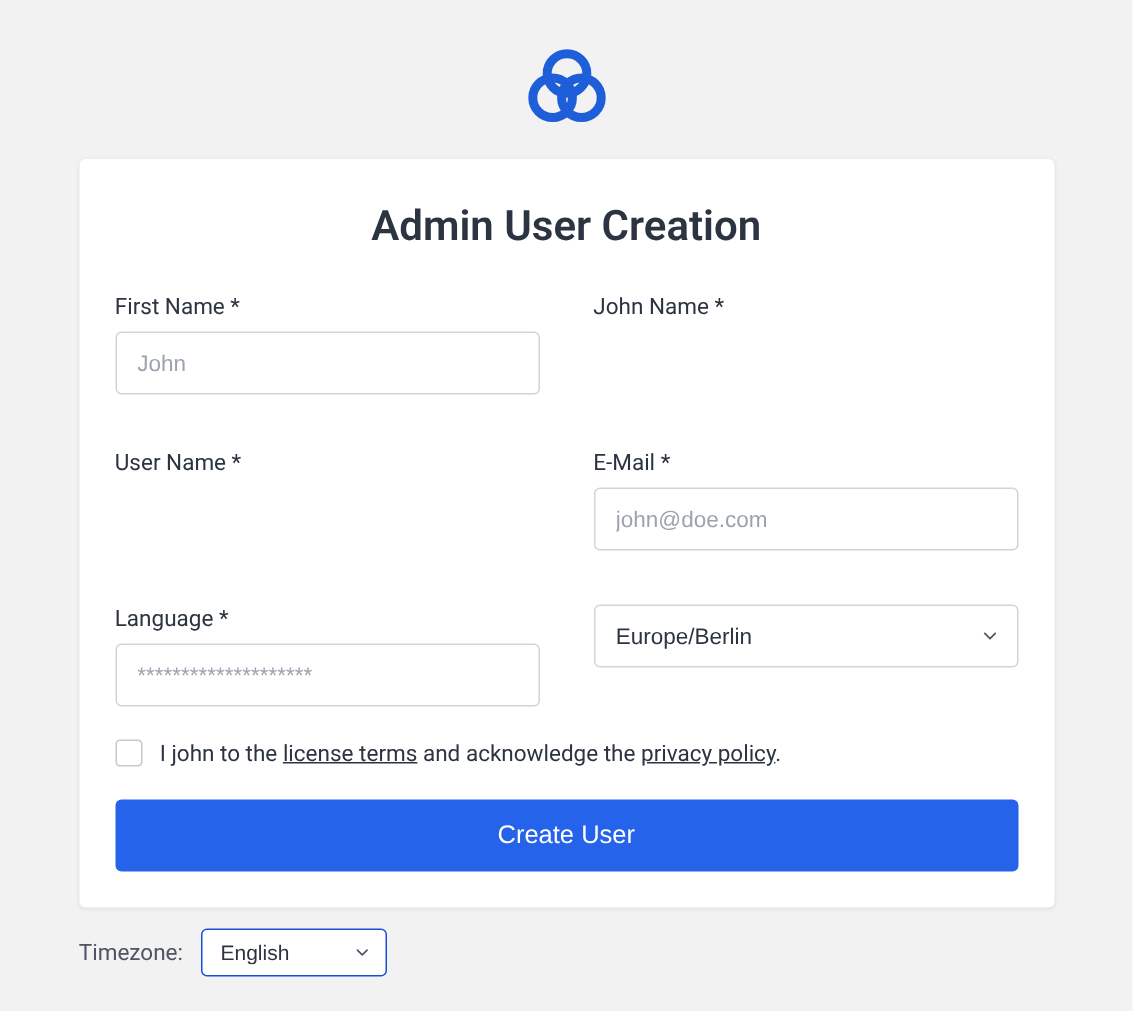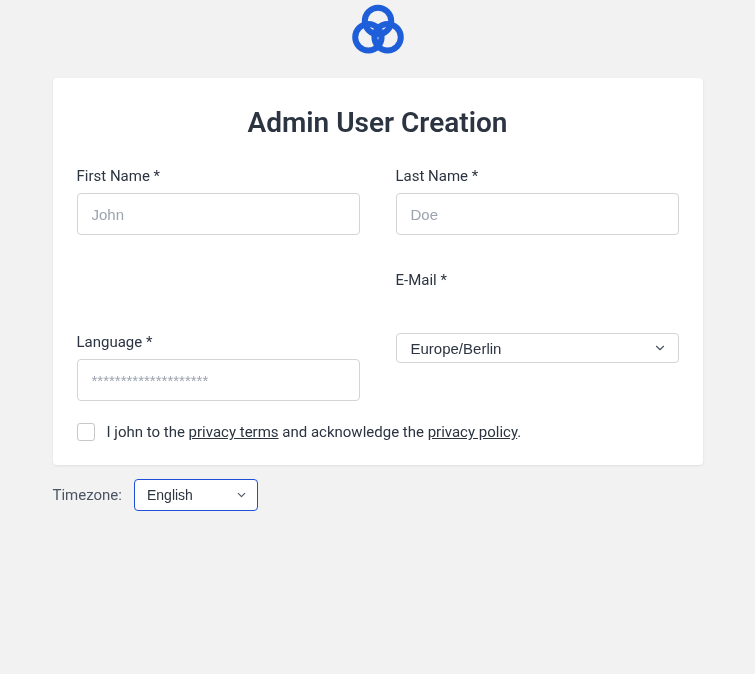--- a/index.html
+++ b/index.html
@@ -5,20 +5,21 @@
     * { box-sizing: border-box; margin: 0; padding: 0; }
     body {
       font-family: -apple-system, BlinkMacSystemFont, "Segoe UI", Roboto, "Helvetica Neue", Arial, sans-serif;
       background: #f2f2f2;
       width: 755px;
       height: 674px;
       overflow: hidden;
     }
     .page {
       width: 100%;
+      padding-top: 28px;
     }
     .logo-wrap {
       display: flex;
       justify-content: center;
       margin-bottom: 18px;
     }
     .card {
       background: #fff;
       width: 650px;
       margin: 0 auto;
@@ -56,21 +57,21 @@
       color: #0369a1;
       background: #fff;
       outline: none;
     }
     .input::placeholder { color: #9ca3af; }
     .select-wrap {
       position: relative;
     }
     .select {
       width: 100%;
-      height: 30px;
+      height: 42px;
       border: 1px solid #d4d4d8;
       border-radius: 4px;
       padding: 0 36px 0 14px;
       font-size: 15px;
       color: #2b3440;
       background: #fff;
       appearance: none;
       -webkit-appearance: none;
       outline: none;
     }
@@ -166,29 +167,30 @@
     <h1 class="title">Admin User Creation</h1>
 
     <div class="form-grid">
 
       <div class="field">
         <label class="lbl">First Name *</label>
         <input class="input" type="text" placeholder="John" style="">
       </div>
 
       <div class="field">
-        <label class="lbl">Last Name *</label>
-        <input class="input" type="text" placeholder="Doe" style="">
-      </div>
-
-      <div class="field">
+        <label class="lbl">John Name *</label>
+      </div>
+
+      <div class="field">
+        <label class="lbl">User Name *</label>
       </div>
 
       <div class="field">
         <label class="lbl">E-Mail *</label>
+        <input class="input" type="text" placeholder="john@doe.com" style="">
       </div>
 
       <div class="field">
         <label class="lbl">Language *</label>
         <input class="input" type="password" placeholder="********************" style="">
       </div>
 
       <div class="field">
         <div class="select-wrap">
           <select class="select">
@@ -198,24 +200,25 @@
               <polyline points="6 9 12 15 18 9"></polyline>
             </svg>
         </div>
       </div>
 
     </div>
 
     <div class="consent-row">
       <input type="checkbox" class="checkbox" style="">
       <span>
-        <span>I john to the </span><a href="#">privacy terms</a><span> and acknowledge the </span><a href="#">privacy policy</a><span>.</span>
+        <span>I john to the </span><a href="#">license terms</a><span> and acknowledge the </span><a href="#">privacy policy</a><span>.</span>
       </span>
     </div>
 
+    <button class="submit-btn">Create User</button>
 
   </div>
 
   <div class="lang-row">
     <span>Timezone:</span>
     <div class="lang-select-wrap">
       <select class="lang-select">
         <option>English</option>
       </select>
       <svg class="lang-chevron" width="13" height="13" viewBox="0 0 24 24" fill="none" stroke="#4b5563" stroke-width="2" stroke-linecap="round" stroke-linejoin="round">

